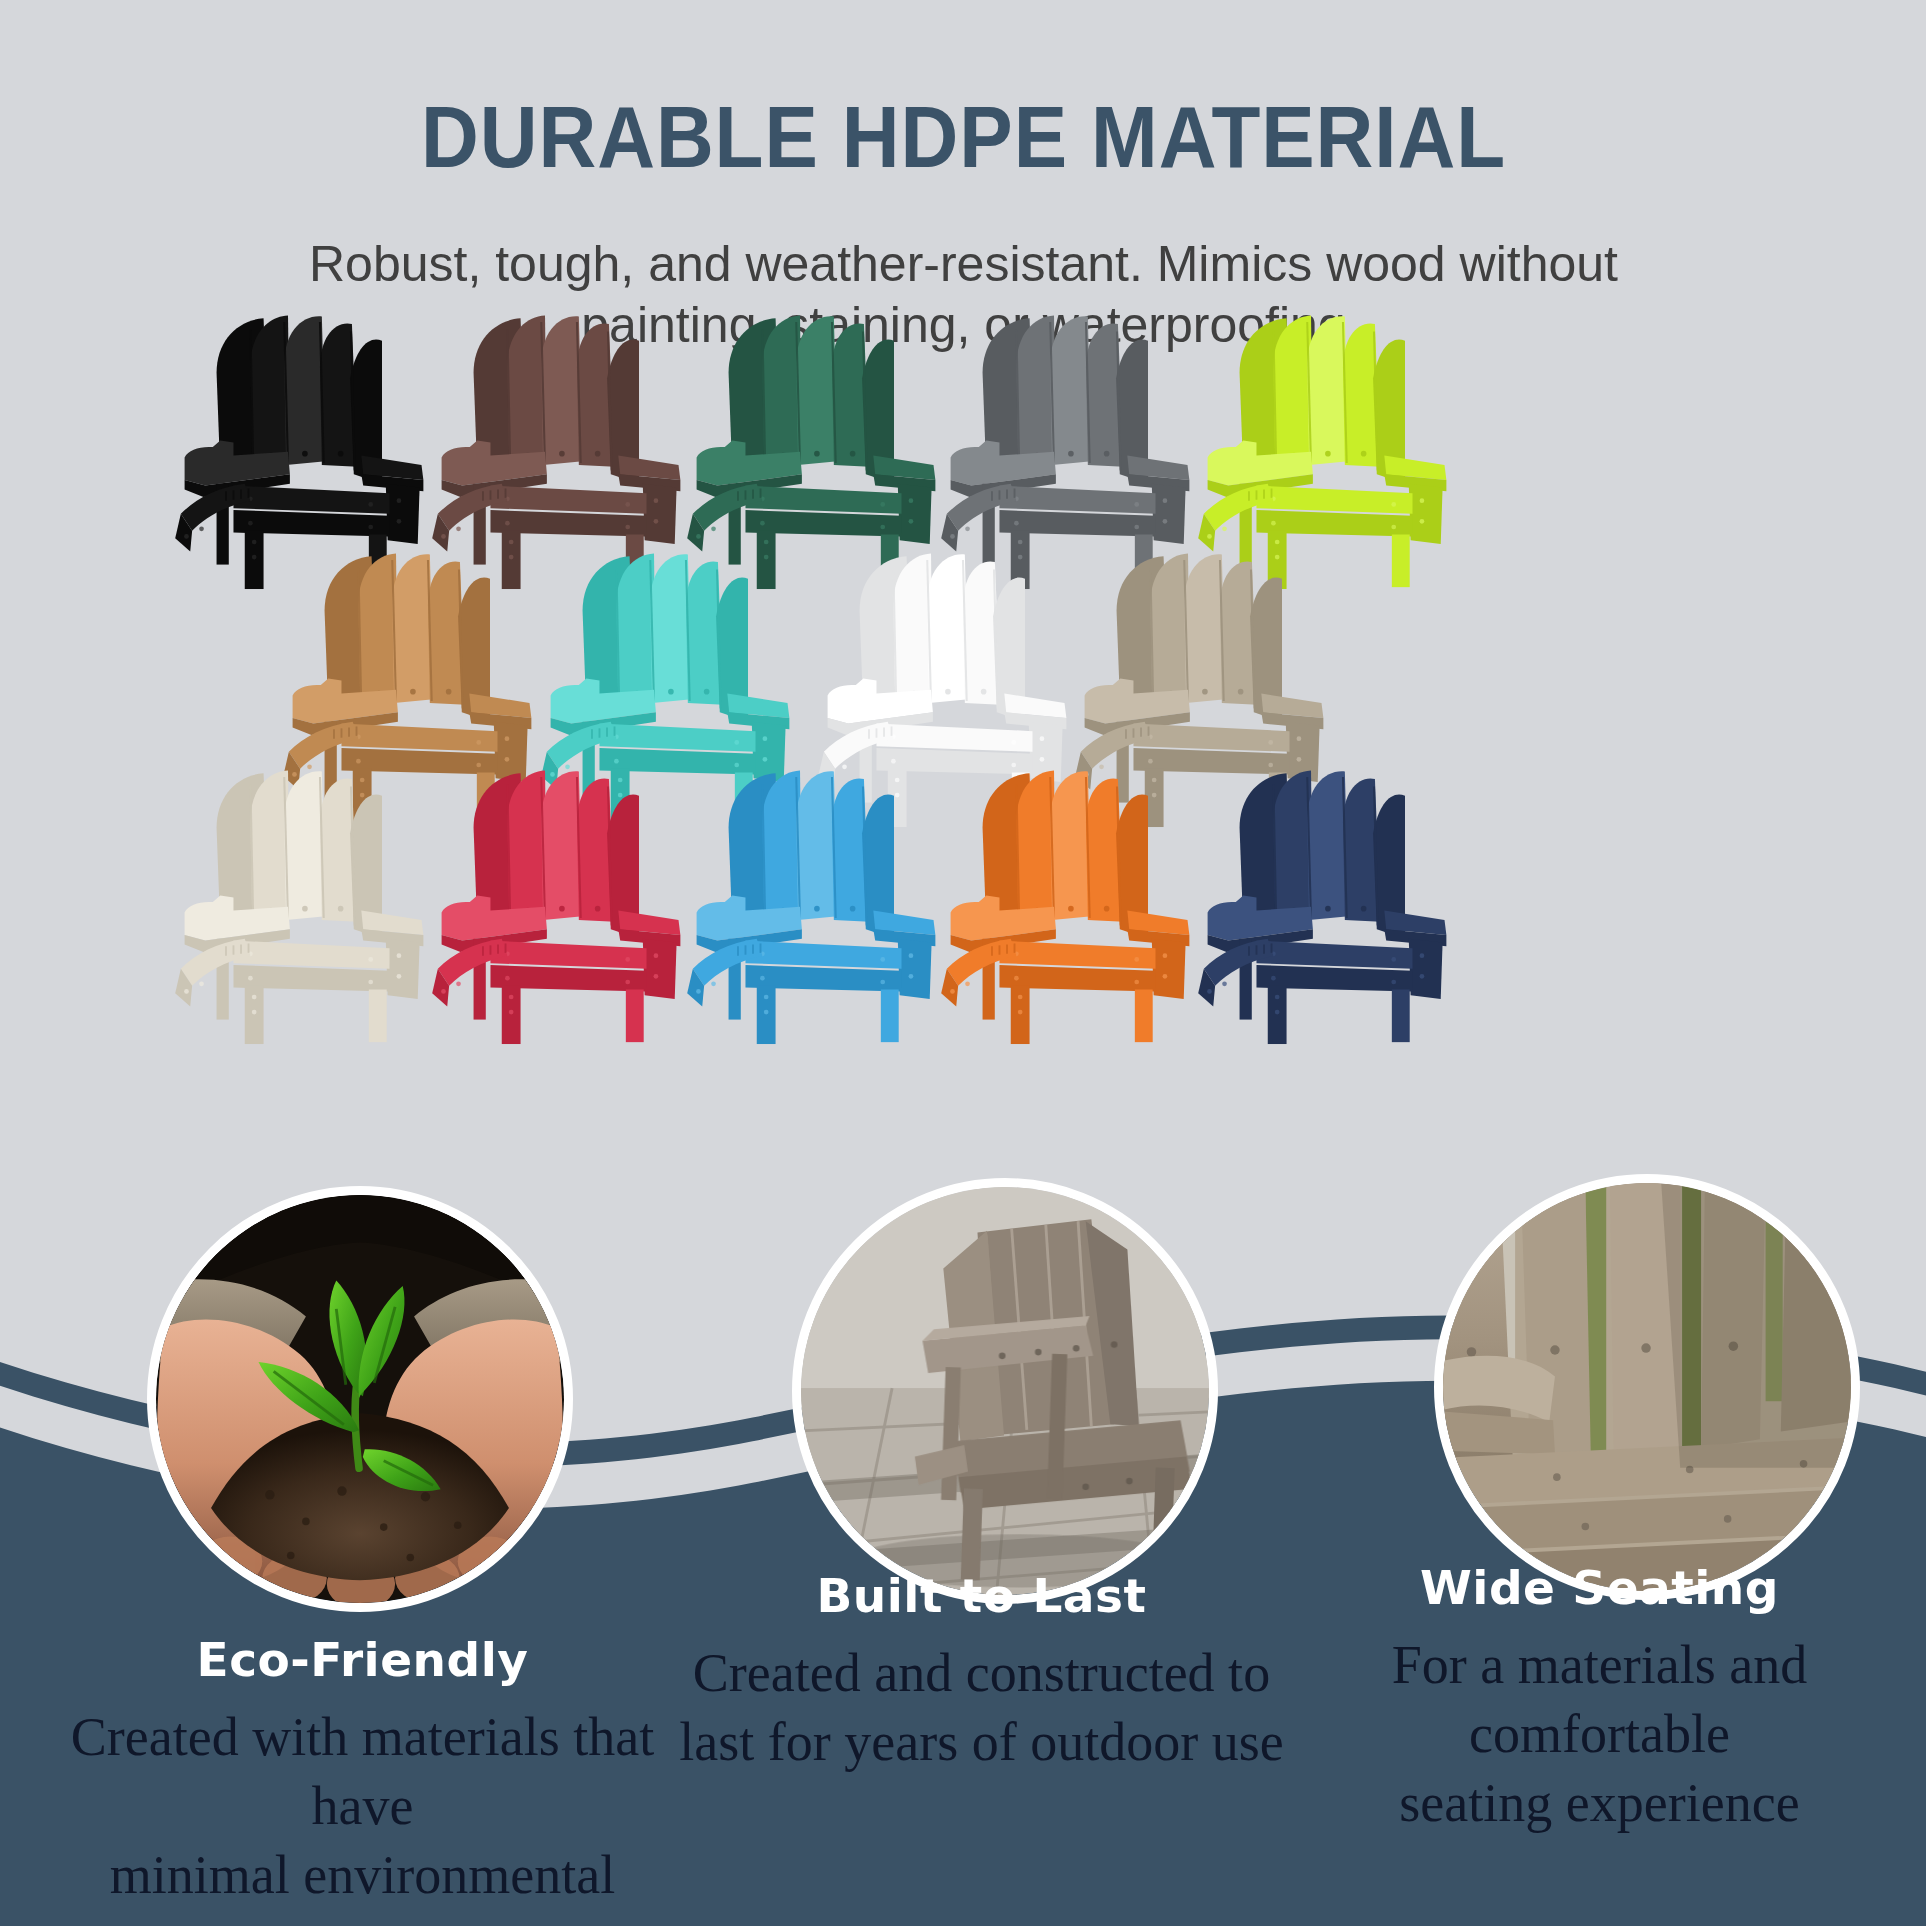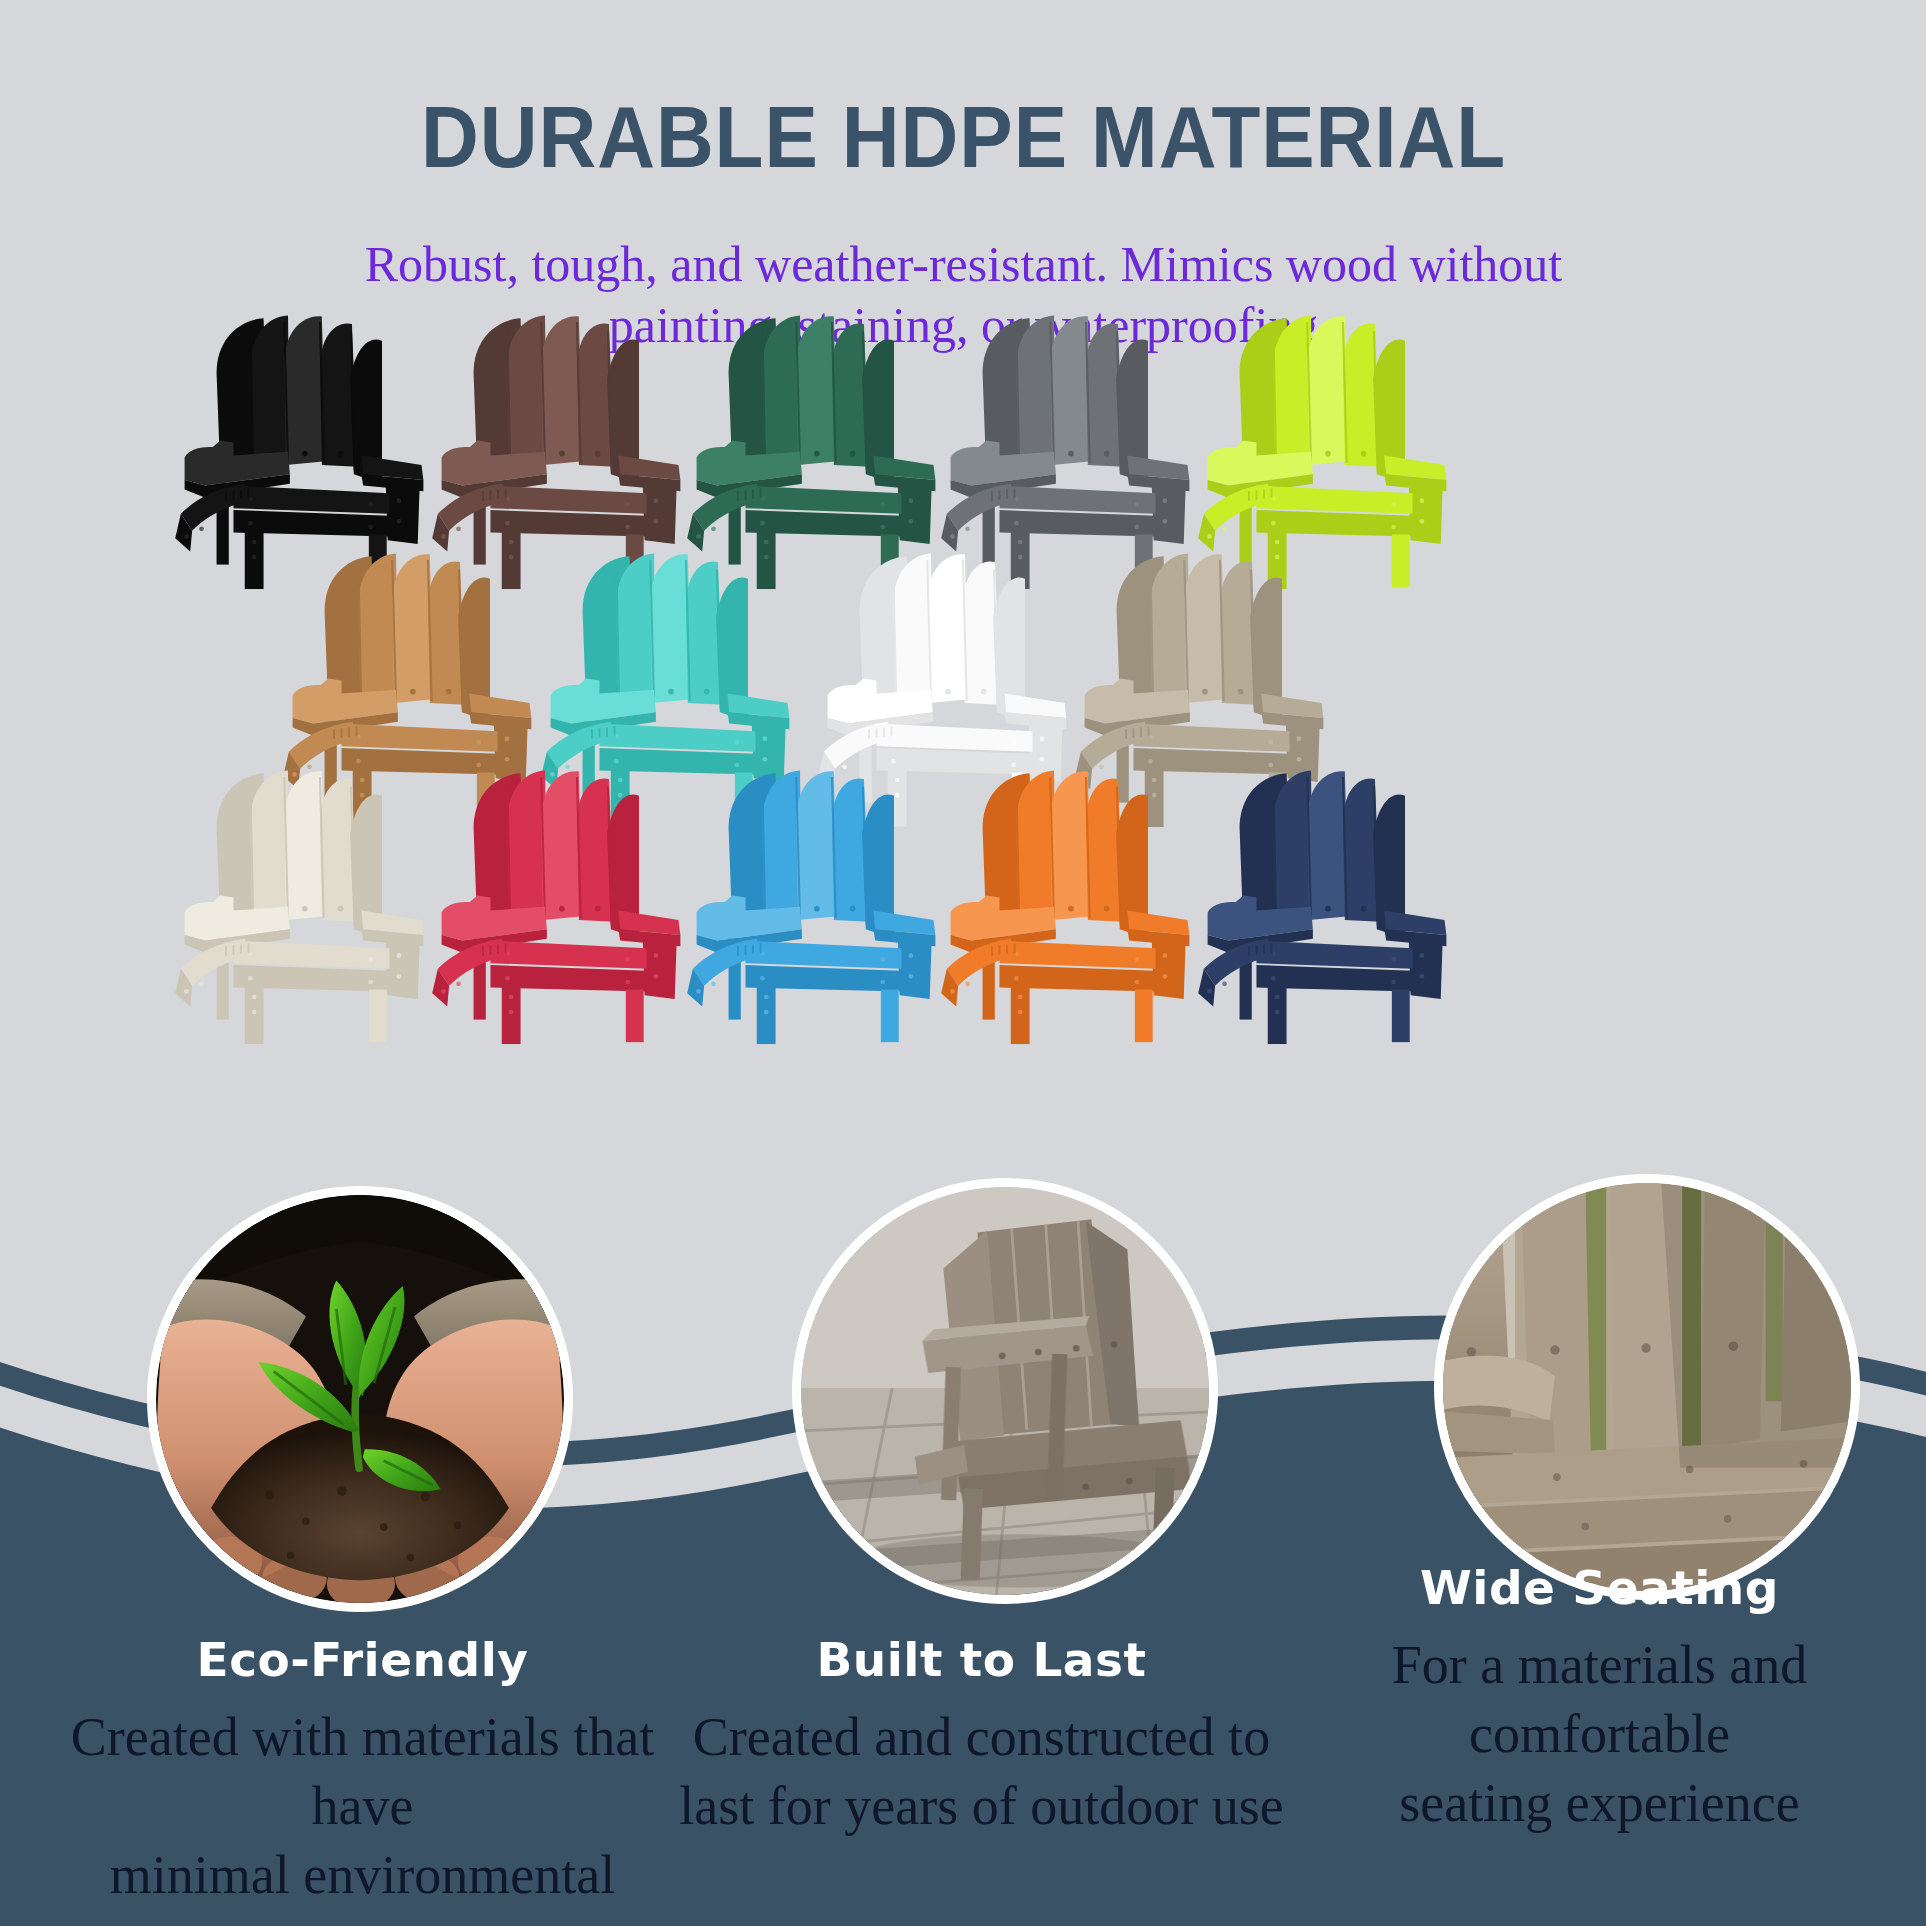--- a/index.html
+++ b/index.html
@@ -21,24 +21,24 @@
     color:#3b5368;
     transform:scaleX(.92);
     transform-origin:50% 50%;
     line-height:1.05;
     white-space:nowrap;
   }
   .subtitle{
     position:absolute;top:234px;left:50%;transform:translateX(-50%);
     width:1406px;
     text-align:center;
-    font-family:Liberation Serif, serif;
+    font-family:Liberation Sans, sans-serif;
     font-size:50px;
     line-height:1.22;
-    color:#6d28d9;
+    color:#404040;
   }
 
   
   .wave-wrap{position:absolute;left:0;top:1277px;width:1927px;height:649px;}
   .wave-wrap svg{display:block;width:100%;height:100%;}
 
   
   .chair-grid{position:absolute;left:0;top:0;width:1927px;height:1277px;}
   .chair{position:absolute;}
 
@@ -1344,21 +1344,21 @@
   </div>
 
   <div class="feature" style="left:36px;top:1632px;width:653px;">
     <h3>Eco-Friendly</h3>
     <p>
       <span>Created with materials that have</span><br>
       <span>minimal environmental impact</span>
     </p>
   </div>
 
-  <div class="feature" style="left:655px;top:1632px;width:653px;">
+  <div class="feature" style="left:655px;top:1568px;width:653px;">
     <h3>Built to Last</h3>
     <p>
       <span>Created and constructed to</span><br>
       <span>last for years of outdoor use</span>
     </p>
   </div>
 
   <div class="feature" style="left:1273px;top:1560px;width:653px;">
     <h3>Wide Seating</h3>
     <p>

